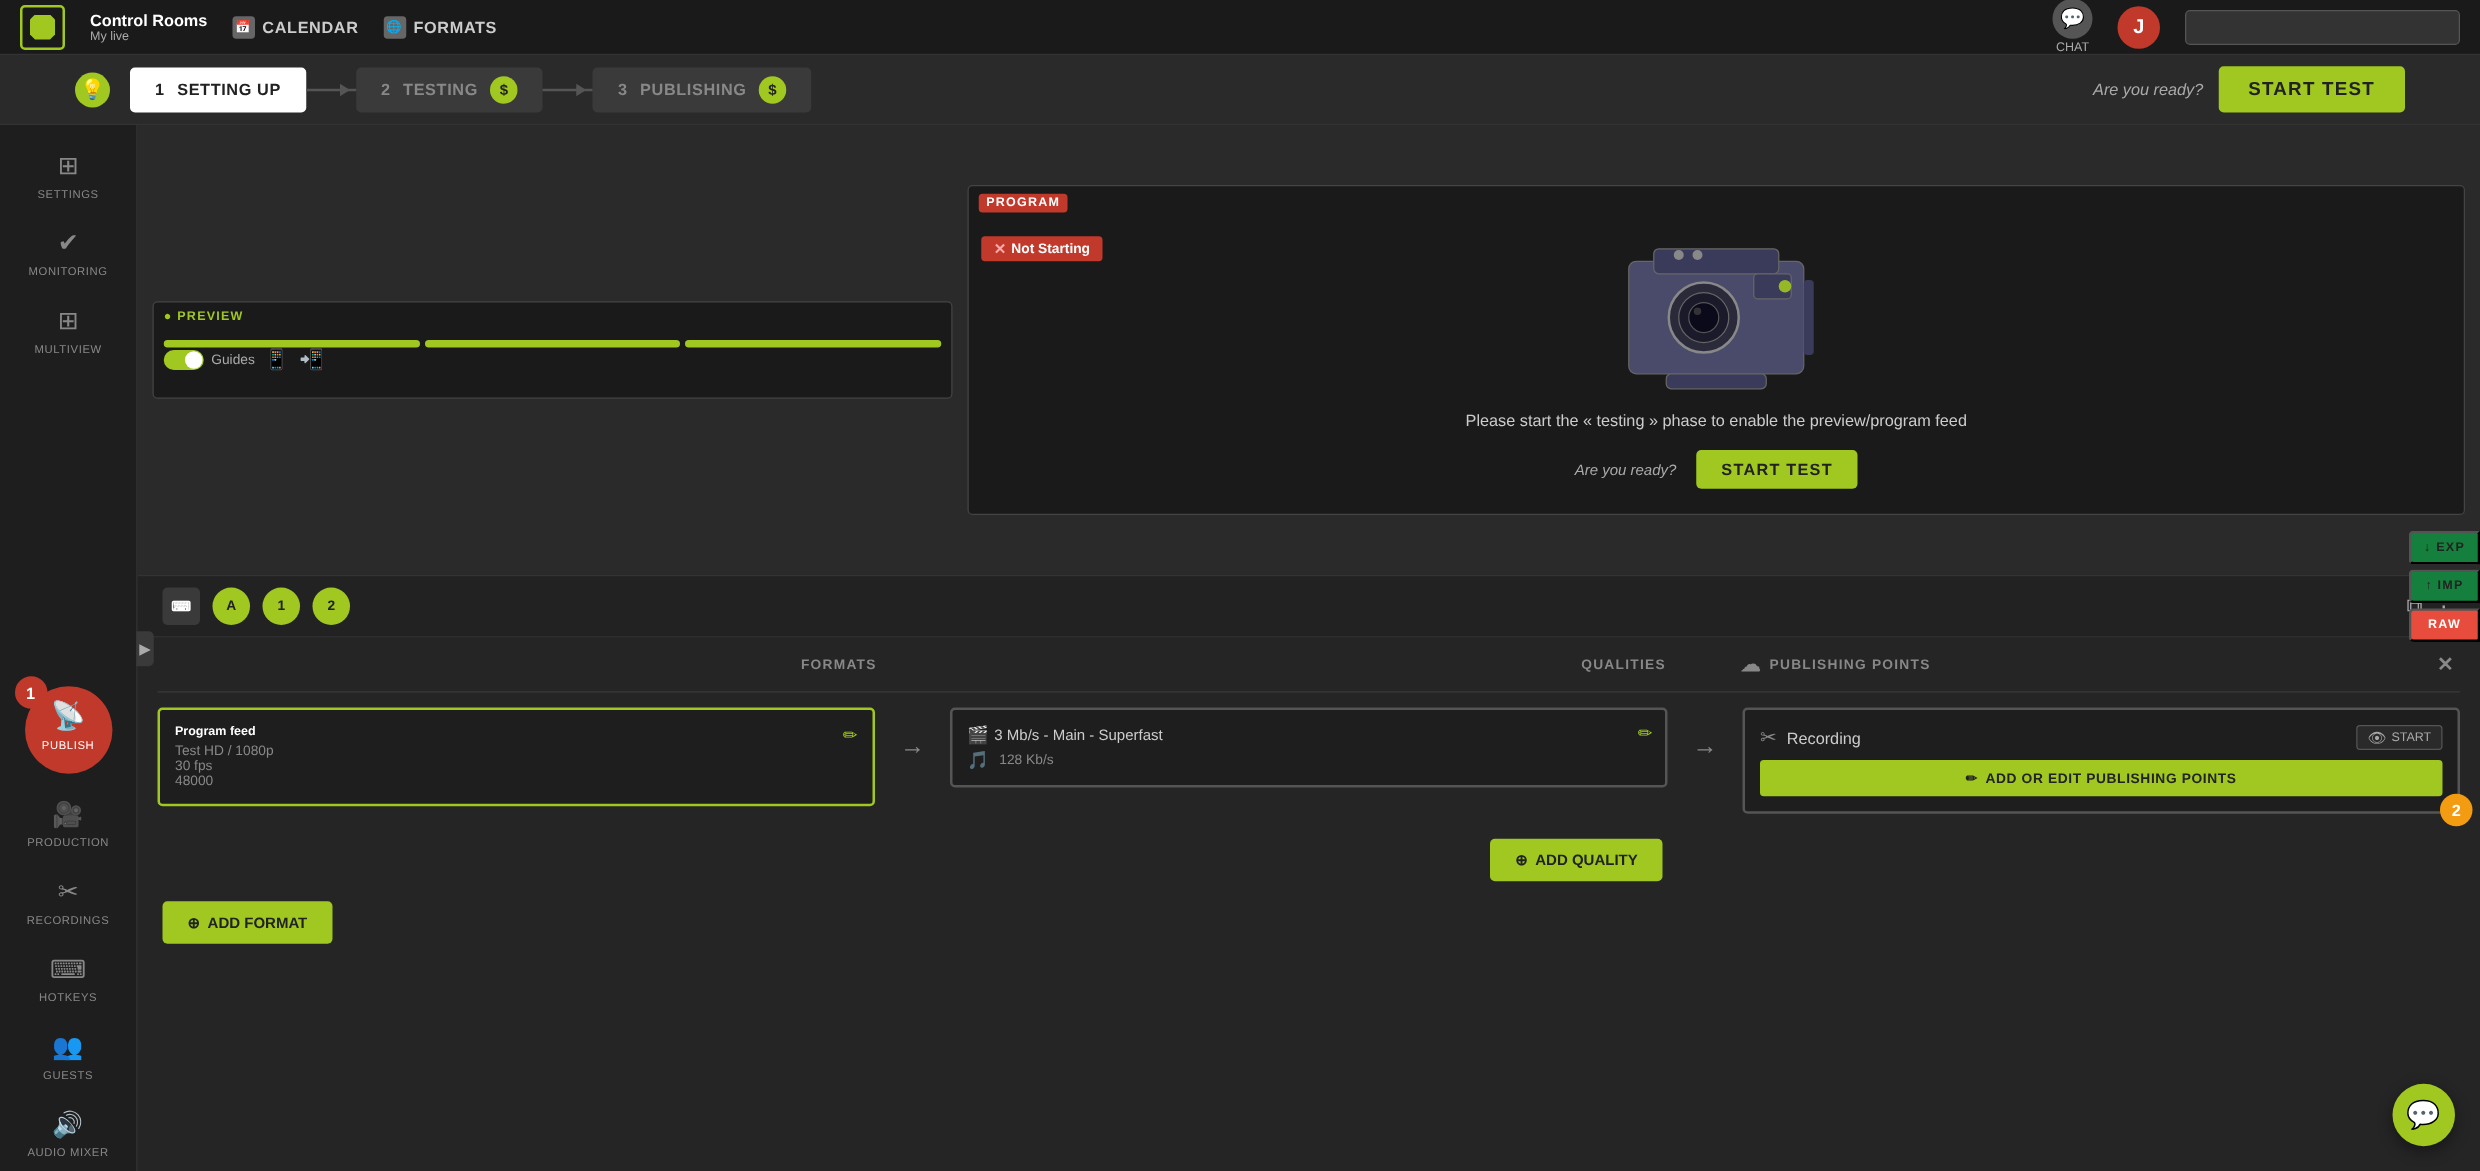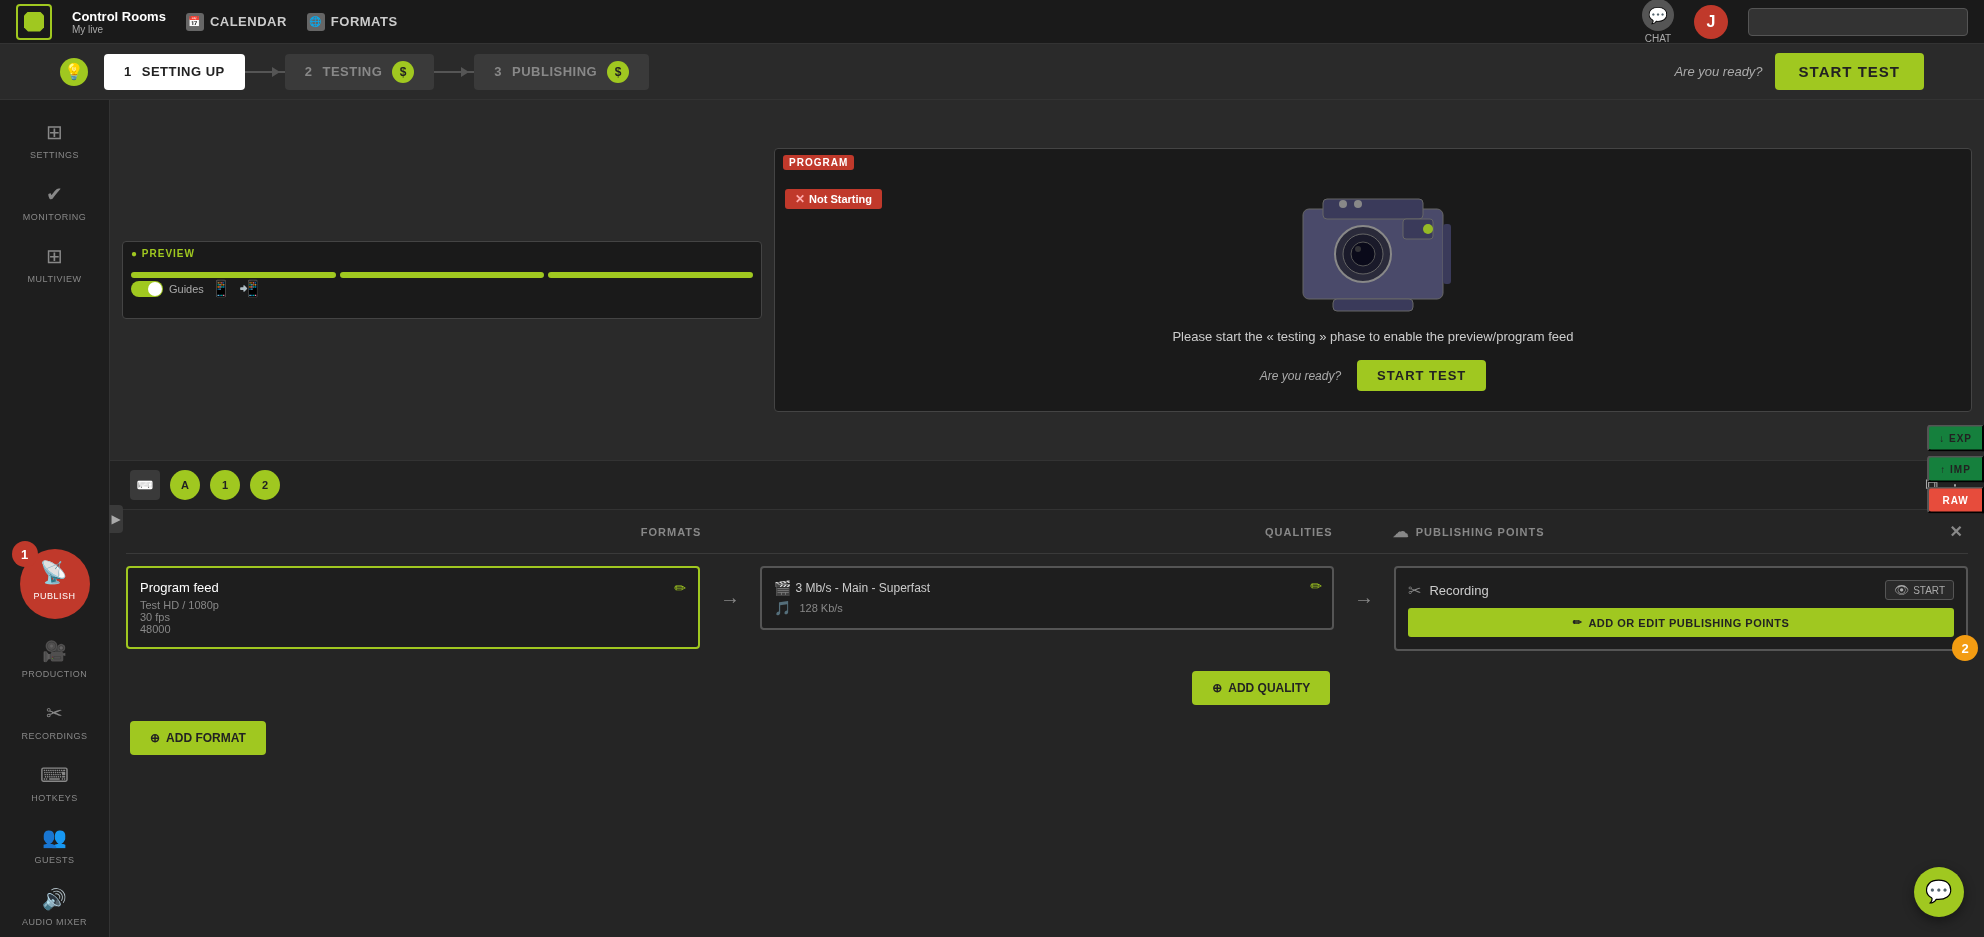--- a/index.html
+++ b/index.html
@@ -528,22 +528,22 @@
       gap: 0;
       align-items: start;
     }
     .publish-card {
       background: #1e1e1e;
       border: 2px solid #a0c820;
       border-radius: 4px;
       padding: 12px;
     }
     .publish-card-title {
-      font-size: 13px;
-      font-weight: normal;
+      font-size: 10px;
+      font-weight: bold;
       color: #fff;
       margin-bottom: 4px;
     }
     .publish-card-sub {
       font-size: 11px;
       color: #888;
     }
     .publish-card-edit {
       float: right;
       font-size: 14px;

